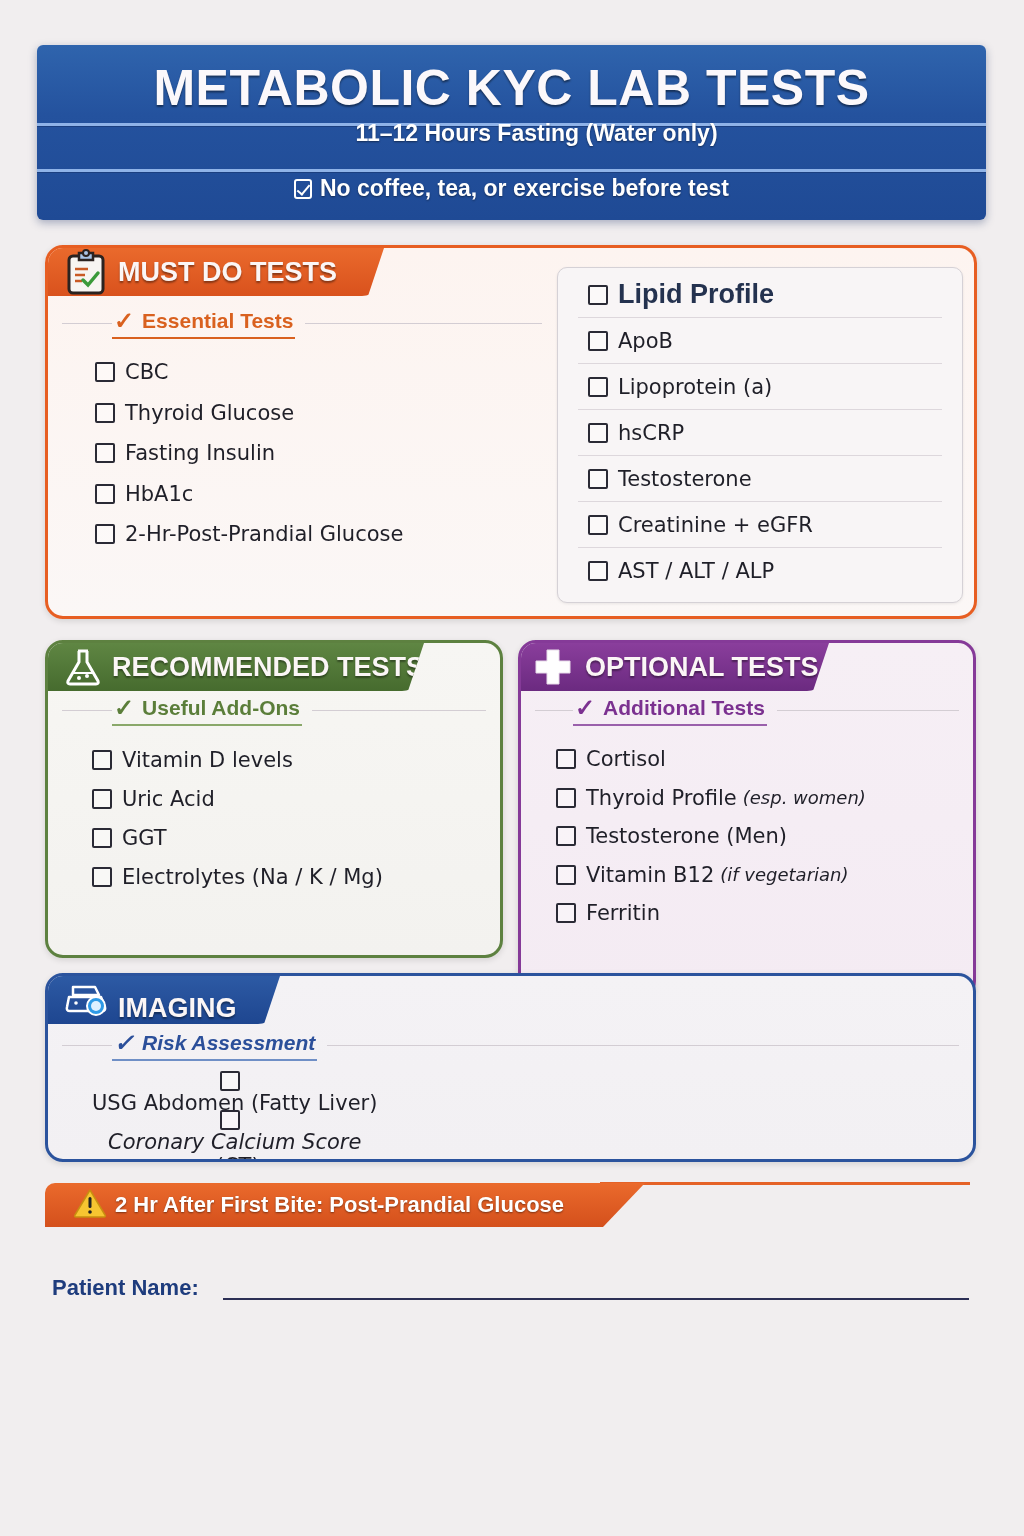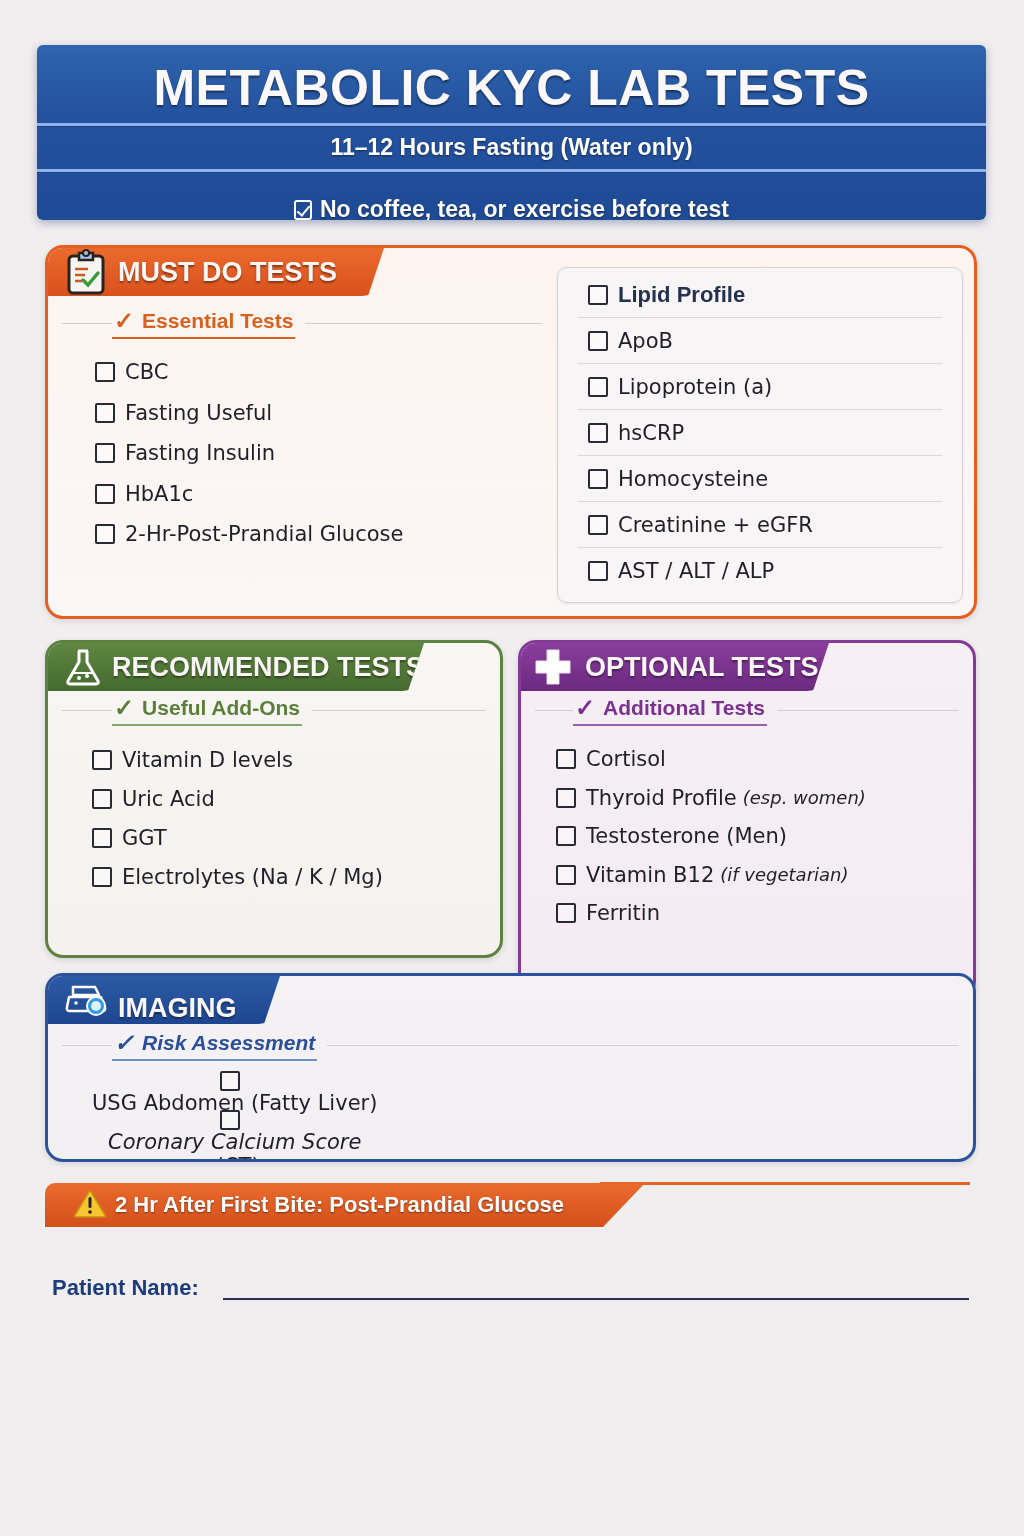--- a/index.html
+++ b/index.html
@@ -23,28 +23,28 @@
   .header .title-row { top: 0; height: 78px; }
   .header .title {
     display: inline-block; margin-top: 14px;
     font-family: "Liberation Sans", sans-serif; font-weight: 700;
     font-size: 50px; letter-spacing: 0.5px; color: #fbf8fb;
     text-shadow: 0 2px 2px rgba(0,0,0,0.45);
   }
   .header .divider { position: absolute; left: 0; width: 100%; height: 3px; background: #8fb3e8; box-shadow: 0 1px 0 #1b3f80; }
   .header .div1 { top: 78px; }
   .header .div2 { top: 124px; }
-  .header .sub-row { top: 81px; height: 43px; }
+  .header .sub-row { top: 67px; height: 43px; margin-left: 25px; }
   .header .sub-row span, .header .note-row span {
     display: inline-block; margin-top: 8px;
     font-family: "Liberation Sans", sans-serif; font-weight: 700; font-size: 23px;
     text-shadow: 0 1px 2px rgba(0,0,0,0.45);
   }
   .header .note-row { top: 127px; height: 48px; }
-  .header .note-row span { margin-top: 24px; }
+  .header .note-row span { margin-top: 3px; }
   .check-box-icon {
     display: inline-block; width: 18px; height: 20px; border: 2px solid #fff; border-radius: 3px;
     position: relative; vertical-align: -3px; margin-right: 8px;
   }
   .check-box-icon::after {
     content: ""; position: absolute; left: 4px; top: 1px; width: 5px; height: 11px;
     border-right: 2px solid #fff; border-bottom: 2px solid #fff; transform: rotate(40deg);
   }
 
   
@@ -95,21 +95,21 @@
     position: absolute; left: 509px; top: 19px; width: 406px; height: 336px;
     border: 1.5px solid #d5d1d6; border-radius: 10px; background: #f8f5f6;
     box-shadow: 0 1px 3px rgba(0,0,0,0.08);
   }
   .lipid-box ul { list-style: none; margin: 4px 20px 0 20px; }
   .lipid-box li {
     height: 46px; display: flex; align-items: center; padding-left: 10px;
     border-bottom: 1px solid #ddd7dc; font-size: 21px; color: #1f1f28;
   }
   .lipid-box li:last-child { border-bottom: none; }
-  .lipid-box li.bold { font-weight: 700; color: #24324f; font-family: "Liberation Sans", sans-serif; font-size: 22px; }
+  .lipid-box li.bold { font-weight: 700; color: #24324f; font-family: "Liberation Sans", sans-serif; font-size: 27px; }
 
   
   .card-rec { left: 45px; top: 640px; width: 458px; height: 318px; border-color: #5d8140;
     background: linear-gradient(180deg, #f7f6f3, #f3f2ef); }
   .card-rec .tab { width: 376px; background: linear-gradient(180deg, #5f8643, #466b2e); }
   .card-rec .subhead { top: 52px; }
   .card-rec .sh-text { color: #5b7e3a; border-color: #8aa86a; }
   .card-rec .items { left: 44px; top: 97px; }
   .card-rec .items li { height: 39px; }
 
@@ -200,21 +200,21 @@
     <span class="line r"></span>
   </div>
 
   <ul class="items">
     <li>
         <span class="cb"></span>
         <span>CBC</span>
       </li>
     <li>
         <span class="cb"></span>
-        <span>Fasting Useful</span>
+        <span>Thyroid Glucose</span>
       </li>
     <li>
         <span class="cb"></span>
         <span>Fasting Insulin</span>
       </li>
     <li>
         <span class="cb"></span>
         <span>HbA1c</span>
       </li>
     <li>
@@ -236,21 +236,21 @@
       <li>
           <span class="cb"></span>
           <span>Lipoprotein (a)</span>
         </li>
       <li>
           <span class="cb"></span>
           <span>hsCRP</span>
         </li>
       <li>
           <span class="cb"></span>
-          <span>Homocysteine</span>
+          <span>Testosterone</span>
         </li>
       <li>
           <span class="cb"></span>
           <span>Creatinine + eGFR</span>
         </li>
       <li>
           <span class="cb"></span>
           <span>AST / ALT / ALP</span>
         </li>
     </ul>

